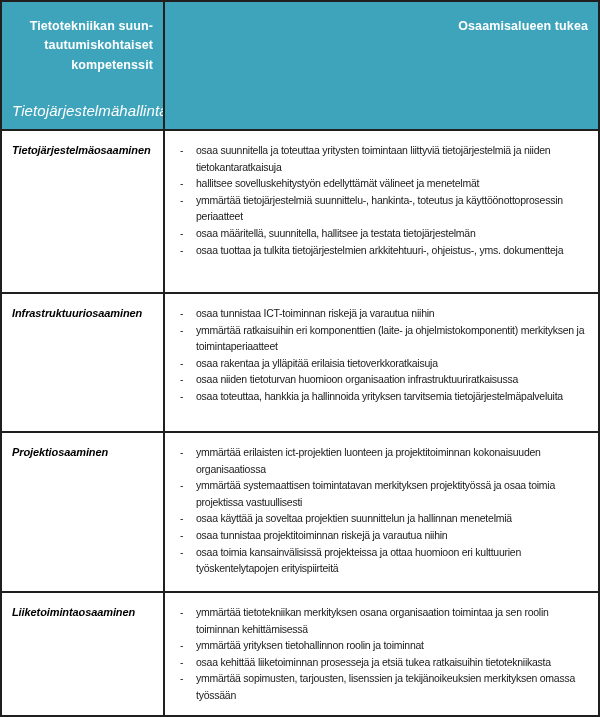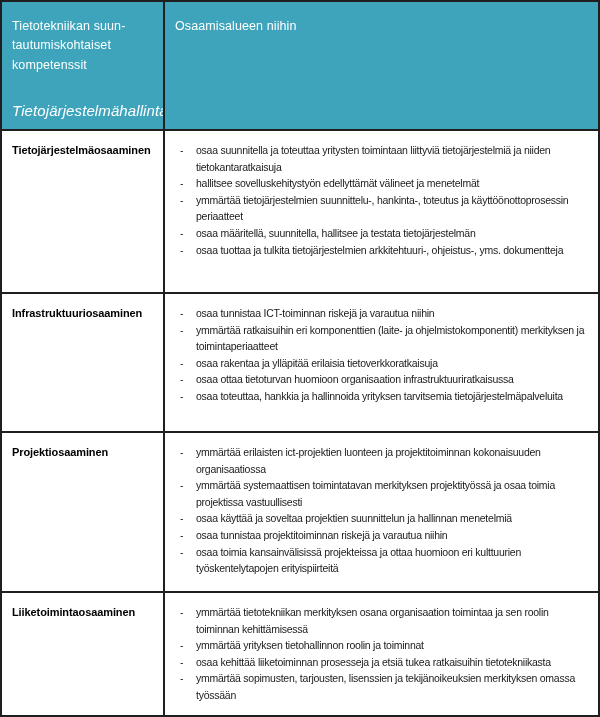--- a/index.html
+++ b/index.html
@@ -26,35 +26,37 @@
   .rb { border-bottom: 2px solid var(--border, #1f1f1f); }
 
   .head {
     background: var(--header-bg, #3EA4BB);
     color: var(--header-text, #ffffff);
     padding: 15px 10px 10px 10px;
     display: flex;
     flex-direction: column;
   }
   .h-title {
-    font-weight: normal;
+    font-weight: bold;
     font-size: 12.5px;
     line-height: 1.55;
     white-space: pre-line;
     letter-spacing: 0.1px;
+    text-align: right;
   }
   .h-sub {
     font-style: italic;
     font-size: 15px;
     margin-top: auto;
     letter-spacing: 0.1px;
   }
 
   .label-cell {
     padding: 13px 6px 6px 10px;
+    font-style: italic;
   }
   .label {
     font-weight: bold;
     font-size: 11px;
     color: #000000;
     letter-spacing: -0.1px;
   }
 
   .desc-cell {
     padding: 11px 4px 6px 13px;
@@ -85,39 +87,39 @@
 
 <div class="table">
 
   <div class="cell c1 rb head">
     <div class="h-title">Tietotekniikan suun-
 tautumiskohtaiset
 kompetenssit</div>
     <div class="h-sub">Tietojärjestelmähallinta</div>
   </div>
   <div class="cell rb head">
-    <div class="h-title">Osaamisalueen niihin</div>
+    <div class="h-title">Osaamisalueen tukea</div>
   </div>
 
   <div class="cell c1 rb label-cell">
     <div class="label">Tietojärjestelmäosaaminen</div>
   </div>
   <div class="cell rb desc-cell">
     <ul class="items">
       <li>
           <span class="dash">-</span>
           <span class="txt">osaa suunnitella ja toteuttaa yritysten toimintaan liittyviä tietojärjestelmiä ja niiden tietokantaratkaisuja</span>
         </li>
       <li>
           <span class="dash">-</span>
           <span class="txt">hallitsee sovelluskehitystyön edellyttämät välineet ja menetelmät</span>
         </li>
       <li>
           <span class="dash">-</span>
-          <span class="txt">ymmärtää tietojärjestelmien suunnittelu-, hankinta-, toteutus ja käyttöönottoprosessin periaatteet</span>
+          <span class="txt">ymmärtää tietojärjestelmiä suunnittelu-, hankinta-, toteutus ja käyttöönottoprosessin periaatteet</span>
         </li>
       <li>
           <span class="dash">-</span>
           <span class="txt">osaa määritellä, suunnitella, hallitsee ja testata tietojärjestelmän</span>
         </li>
       <li>
           <span class="dash">-</span>
           <span class="txt">osaa tuottaa ja tulkita tietojärjestelmien arkkitehtuuri-, ohjeistus-, yms. dokumentteja</span>
         </li>
     </ul>
@@ -135,21 +137,21 @@
       <li>
           <span class="dash">-</span>
           <span class="txt">ymmärtää ratkaisuihin eri komponenttien (laite- ja ohjelmistokomponentit) merkityksen ja toimintaperiaatteet</span>
         </li>
       <li>
           <span class="dash">-</span>
           <span class="txt">osaa rakentaa ja ylläpitää erilaisia tietoverkkoratkaisuja</span>
         </li>
       <li>
           <span class="dash">-</span>
-          <span class="txt">osaa ottaa tietoturvan huomioon organisaation infrastruktuuriratkaisussa</span>
+          <span class="txt">osaa niiden tietoturvan huomioon organisaation infrastruktuuriratkaisussa</span>
         </li>
       <li>
           <span class="dash">-</span>
           <span class="txt">osaa toteuttaa, hankkia ja hallinnoida yrityksen tarvitsemia tietojärjestelmäpalveluita</span>
         </li>
     </ul>
   </div>
 
   <div class="cell c1 rb label-cell">
     <div class="label">Projektiosaaminen</div>

